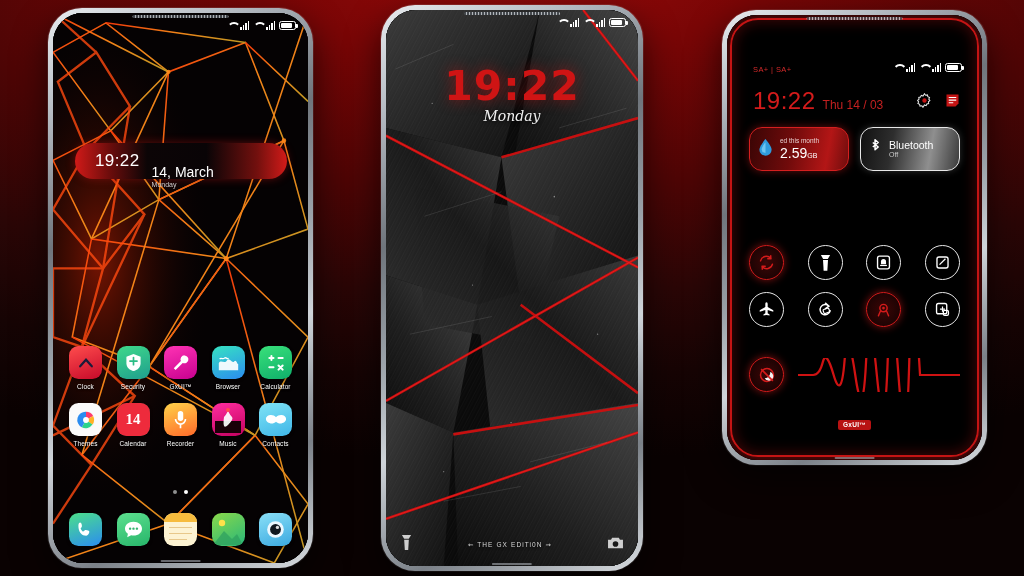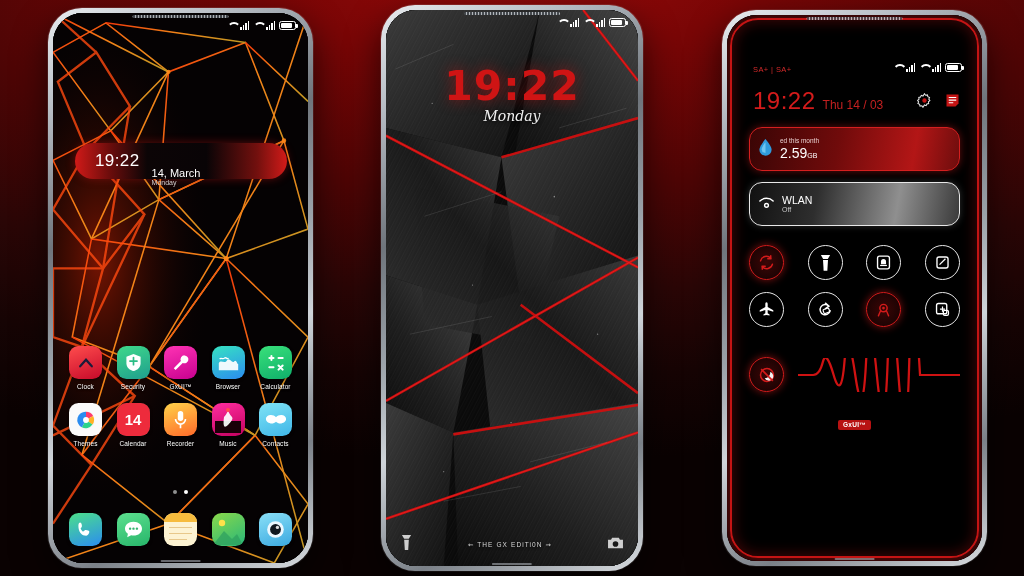--- a/index.html
+++ b/index.html
@@ -33,21 +33,21 @@
     background:repeating-linear-gradient(90deg,#4a4f55 0 2px,#c9ced3 2px 3px);
     opacity:.85; z-index:30;
   }
   .botline{
     position:absolute; left:50%; bottom:1px; transform:translateX(-50%);
     width:16%; height:2px; border-radius:2px; background:#b7bcc2; opacity:.55; z-index:30;
   }
 
   #p1{ left:48px;  top:8px;  width:265px; height:560px; }
   #p2{ left:381px; top:5px;  width:262px; height:566px; }
-  #p3{ left:722px; top:10px; width:265px; height:556px; }
+  #p3{ left:722px; top:10px; width:265px; height:455px; }
 
   
   .statusbar{
     position:absolute; top:0; left:0; right:0; height:24px;
     display:flex; align-items:center; z-index:25;
     padding:0 12px; gap:3px;
   }
   .sb-right{ margin-left:auto; display:flex; align-items:center; gap:3px; }
   .sig{ display:inline-block; width:10px; height:9px; position:relative; }
   .sig i{ position:absolute; bottom:0; width:1.7px; background:#fff; }
@@ -74,21 +74,21 @@
 
   .clockwidget{
     position:absolute; left:22px; top:130px; width:212px; height:36px;
     border-radius:18px;
     background:linear-gradient(90deg,#d01a18 0%,#6e0d0c 16%,#0c0506 34%,#090406 62%,#73100e 86%,#d21b19 100%);
     display:flex; align-items:center; z-index:20;
     box-shadow:0 0 10px rgba(190,20,20,.45);
   }
   .cw-time{ color:#fff; font-size:17px; font-weight:400; margin-left:20px; letter-spacing:.4px; }
   .cw-right{ margin-left:12px; line-height:1.12; }
-  .cw-date{ color:#fff; font-size:11px;margin-top:32px; }
+  .cw-date{ color:#fff; font-size:14px;margin-top:32px; }
   .cw-day{ color:#cfcfcf; font-size:7px; }
 
   .appgrid{ position:absolute; left:10px; right:10px; top:333px; z-index:20; }
   .row{ display:flex; justify-content:space-between; margin-bottom:13px; }
   .app{ width:45px; text-align:center; }
   .icon{
     width:33px; height:33px; border-radius:9.5px; margin:0 auto 4px;
     display:flex; align-items:center; justify-content:center;
     position:relative; overflow:hidden;
     box-shadow:0 1px 3px rgba(0,0,0,.55);
@@ -339,21 +339,21 @@
               <path d="M12 3a9 9 0 0 1 7.8 4.5L12 12z" fill="#ff3b6b"></path>
               <path d="M19.8 7.5A9 9 0 0 1 19 17l-7-5z" fill="#ffb224"></path>
               <path d="M19 17a9 9 0 0 1-11.6 3L12 12z" fill="#2bd48b"></path>
               <path d="M7.4 20A9 9 0 0 1 12 3v9z" fill="#2b8cf0"></path>
               <circle cx="12" cy="12" r="3.2" fill="#fff"></circle>
               </svg>
           </div>
           <div class="app-label">Themes</div>
         </div>
         <div class="app">
-          <div class="icon" style="background:#404040;">
+          <div class="icon" style="background:#404040;font-family:Liberation Serif, serif;">
             <div style="width:100%;height:100%;background:#ee2b3c;display:flex;align-items:center;justify-content:center;color:#fff;font-size:15px;font-weight:700;">14</div>
           </div>
           <div class="app-label">Calendar</div>
         </div>
         <div class="app">
           <div class="icon" style="background:linear-gradient(160deg,#ffd24a,#ff6a2a);">
             <svg width="15" height="20" viewBox="0 0 16 22">
                 <rect x="5" y="1" width="6" height="11" rx="3" fill="#fff"></rect>
                 <path d="M2.5 10a5.5 5.5 0 0 0 11 0" stroke="#fff" stroke-width="1.8" fill="none"></path>
                 <path d="M8 15.5V20" stroke="#fff" stroke-width="1.8"></path>
@@ -613,34 +613,33 @@
               <svg width="15" height="18" viewBox="0 0 16 19">
                   <path d="M8 1C8 1 1.5 8.5 1.5 12.3A6.5 6.5 0 0 0 14.5 12.3C14.5 8.5 8 1 8 1z" fill="#2f9bdc"></path>
                   <path d="M8 4.5C8 4.5 4 9 4 11.8a4 4 0 0 0 4 4z" fill="#7fd0f5" opacity=".8"></path>
                 </svg>
             </span>
             <div class="card-txt">
               <div class="card-top">ed this month</div>
               <div class="card-main"><span>2.59</span><small>GB</small></div>
             </div>
           </div>
-        </div>
-        <div class="cardrow">
           <div class="card gray">
             <span>
-              <svg width="17" height="14" viewBox="0 0 18 14">
-                  <path d="M2 6a10 10 0 0 1 14 0" stroke="#fff" stroke-width="1.6" fill="none" stroke-linecap="round"></path>
-                  <circle cx="9" cy="10.5" r="2" fill="none" stroke="#fff" stroke-width="1.5"></circle>
+              <svg width="13" height="18" viewBox="0 0 14 20">
+                  <path d="M4 5l6 5-3.5 3V2l3.5 3-6 5" stroke="#fff" stroke-width="1.7" fill="none" stroke-linejoin="round"></path>
                 </svg>
             </span>
             <div class="card-txt">
-              <div class="card-title">WLAN</div>
+              <div class="card-title">Bluetooth</div>
               <div class="card-sub">Off</div>
             </div>
           </div>
+        </div>
+        <div class="cardrow">
         </div>
       </div>
 
       <div class="toggles">
         <div class="trow">
           <div class="tgl active">
             <svg width="17" height="17" viewBox="0 0 20 20">
                 <g stroke="currentColor" stroke-width="1.7" fill="none" stroke-linecap="round">
                   <path d="M3 8a7 7 0 0 1 12-3"></path>
                   <path d="M17 12a7 7 0 0 1-12 3"></path>

